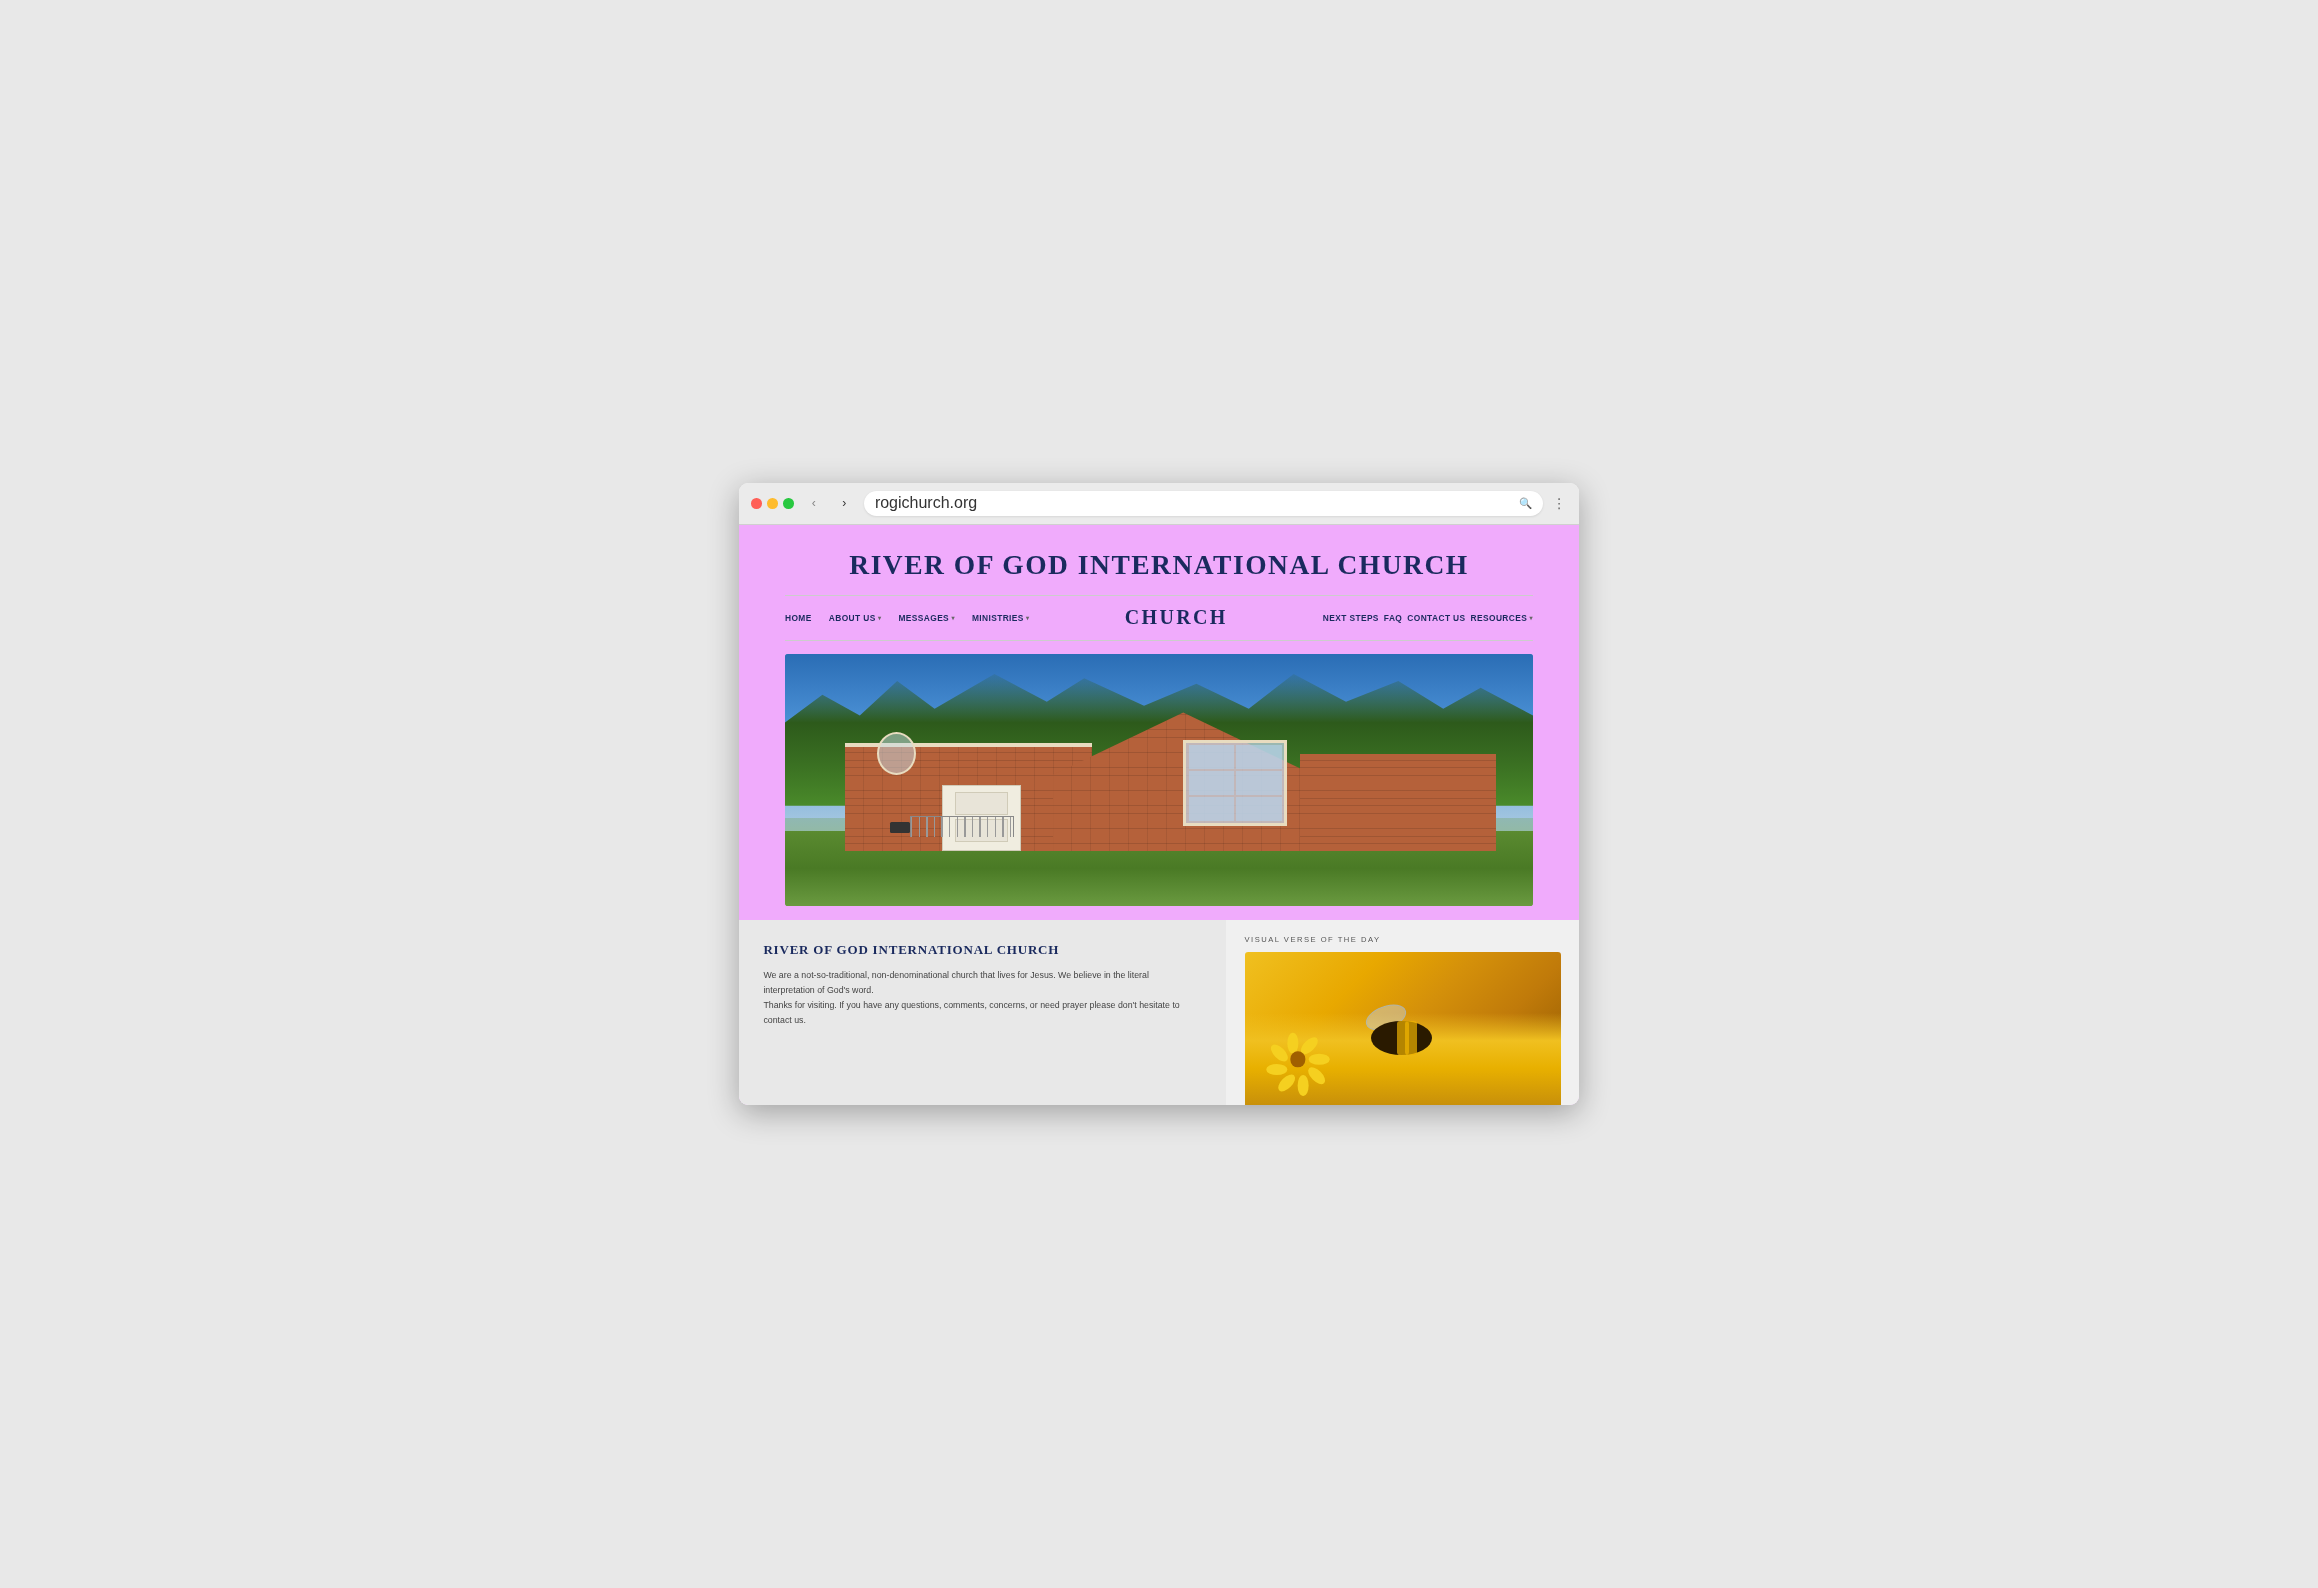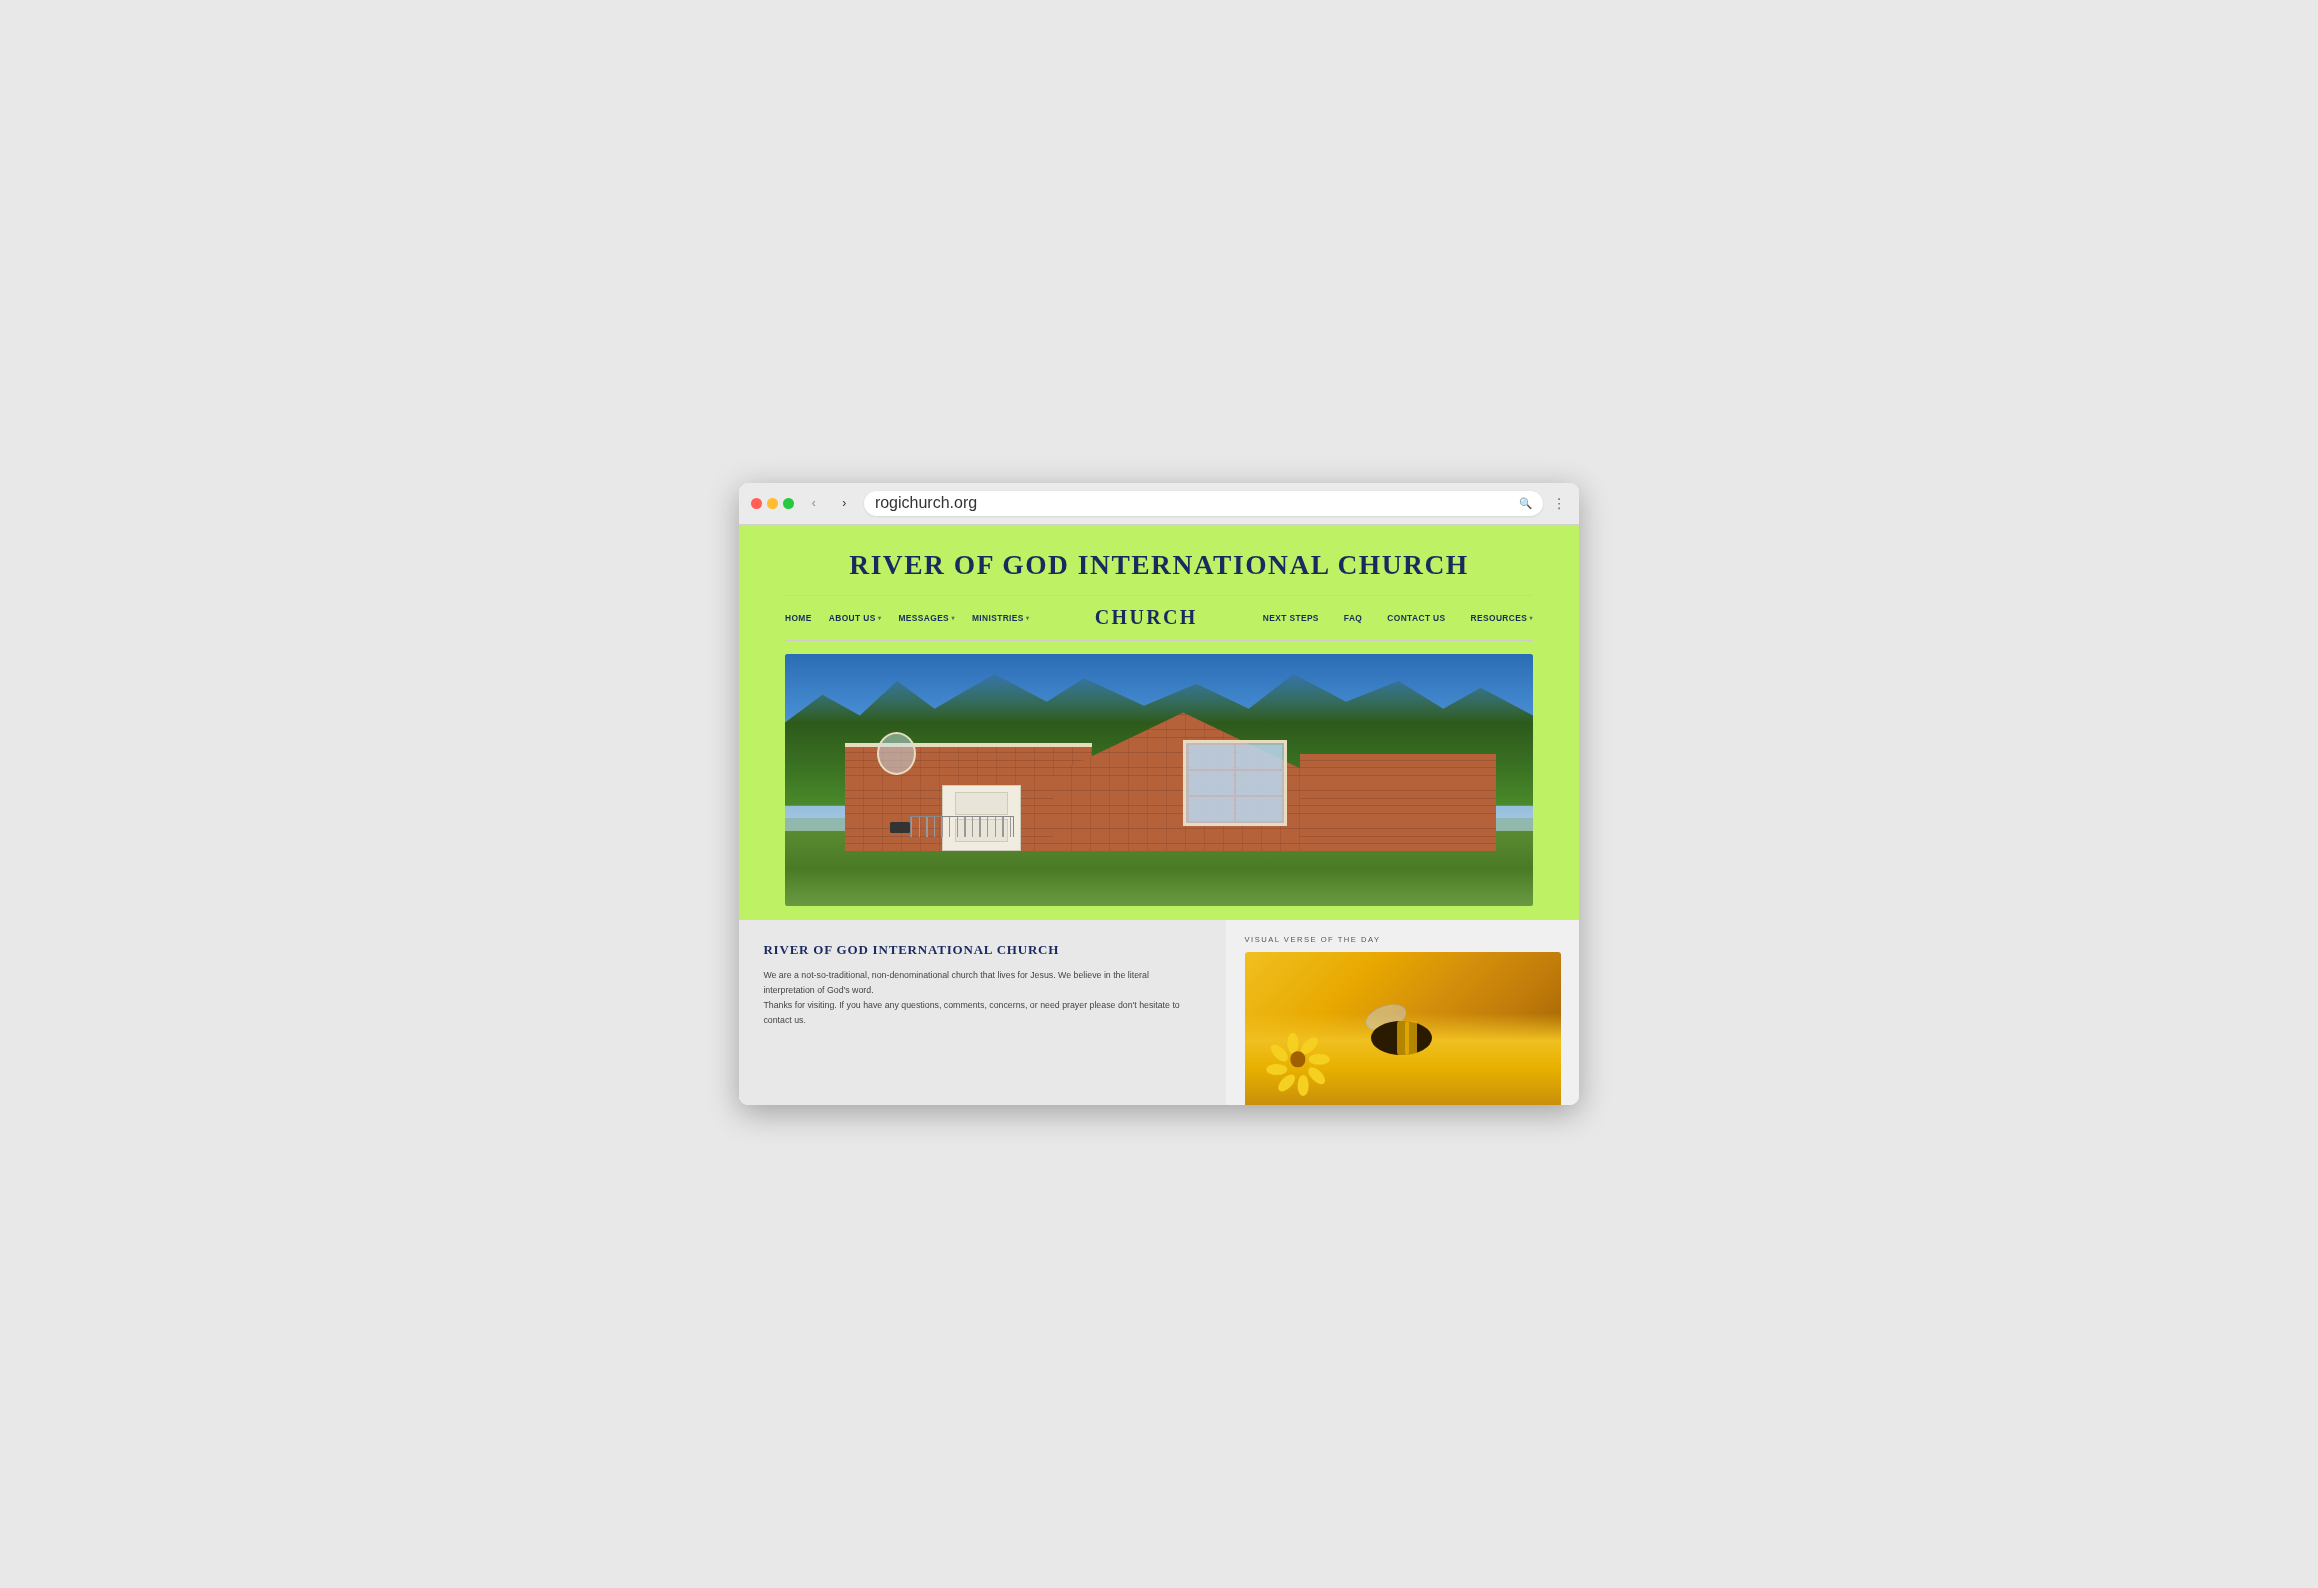--- a/index.html
+++ b/index.html
@@ -88,21 +88,21 @@
 
     .menu-dots {
       color: #666;
       font-size: 13.7px;
       cursor: pointer;
       letter-spacing: 0.8px;
     }
 
     
     .website-content {
-      background: #bef264;
+      background: #f0abfc;
     }
 
     
     .site-title-section {
       text-align: center;
       padding: 24.4px 15.3px 13.7px;
     }
 
     .site-title {
       font-size: 27.5px;
@@ -136,21 +136,21 @@
     .nav-center {
       font-size: 20px;
       font-weight: 900;
       color: #1a2a5e;
       letter-spacing: 2.3px;
       font-family: Georgia, serif;
     }
 
     .nav-right {
       display: flex;
-      gap: 25px;
+      gap: 5px;
       align-items: flex-start;
     }
 
     .nav-item {
       font-size: 8.4px;
       color: #1a2a5e;
       text-transform: uppercase;
       letter-spacing: 0.4px;
       font-weight: 600;
       cursor: pointer;

